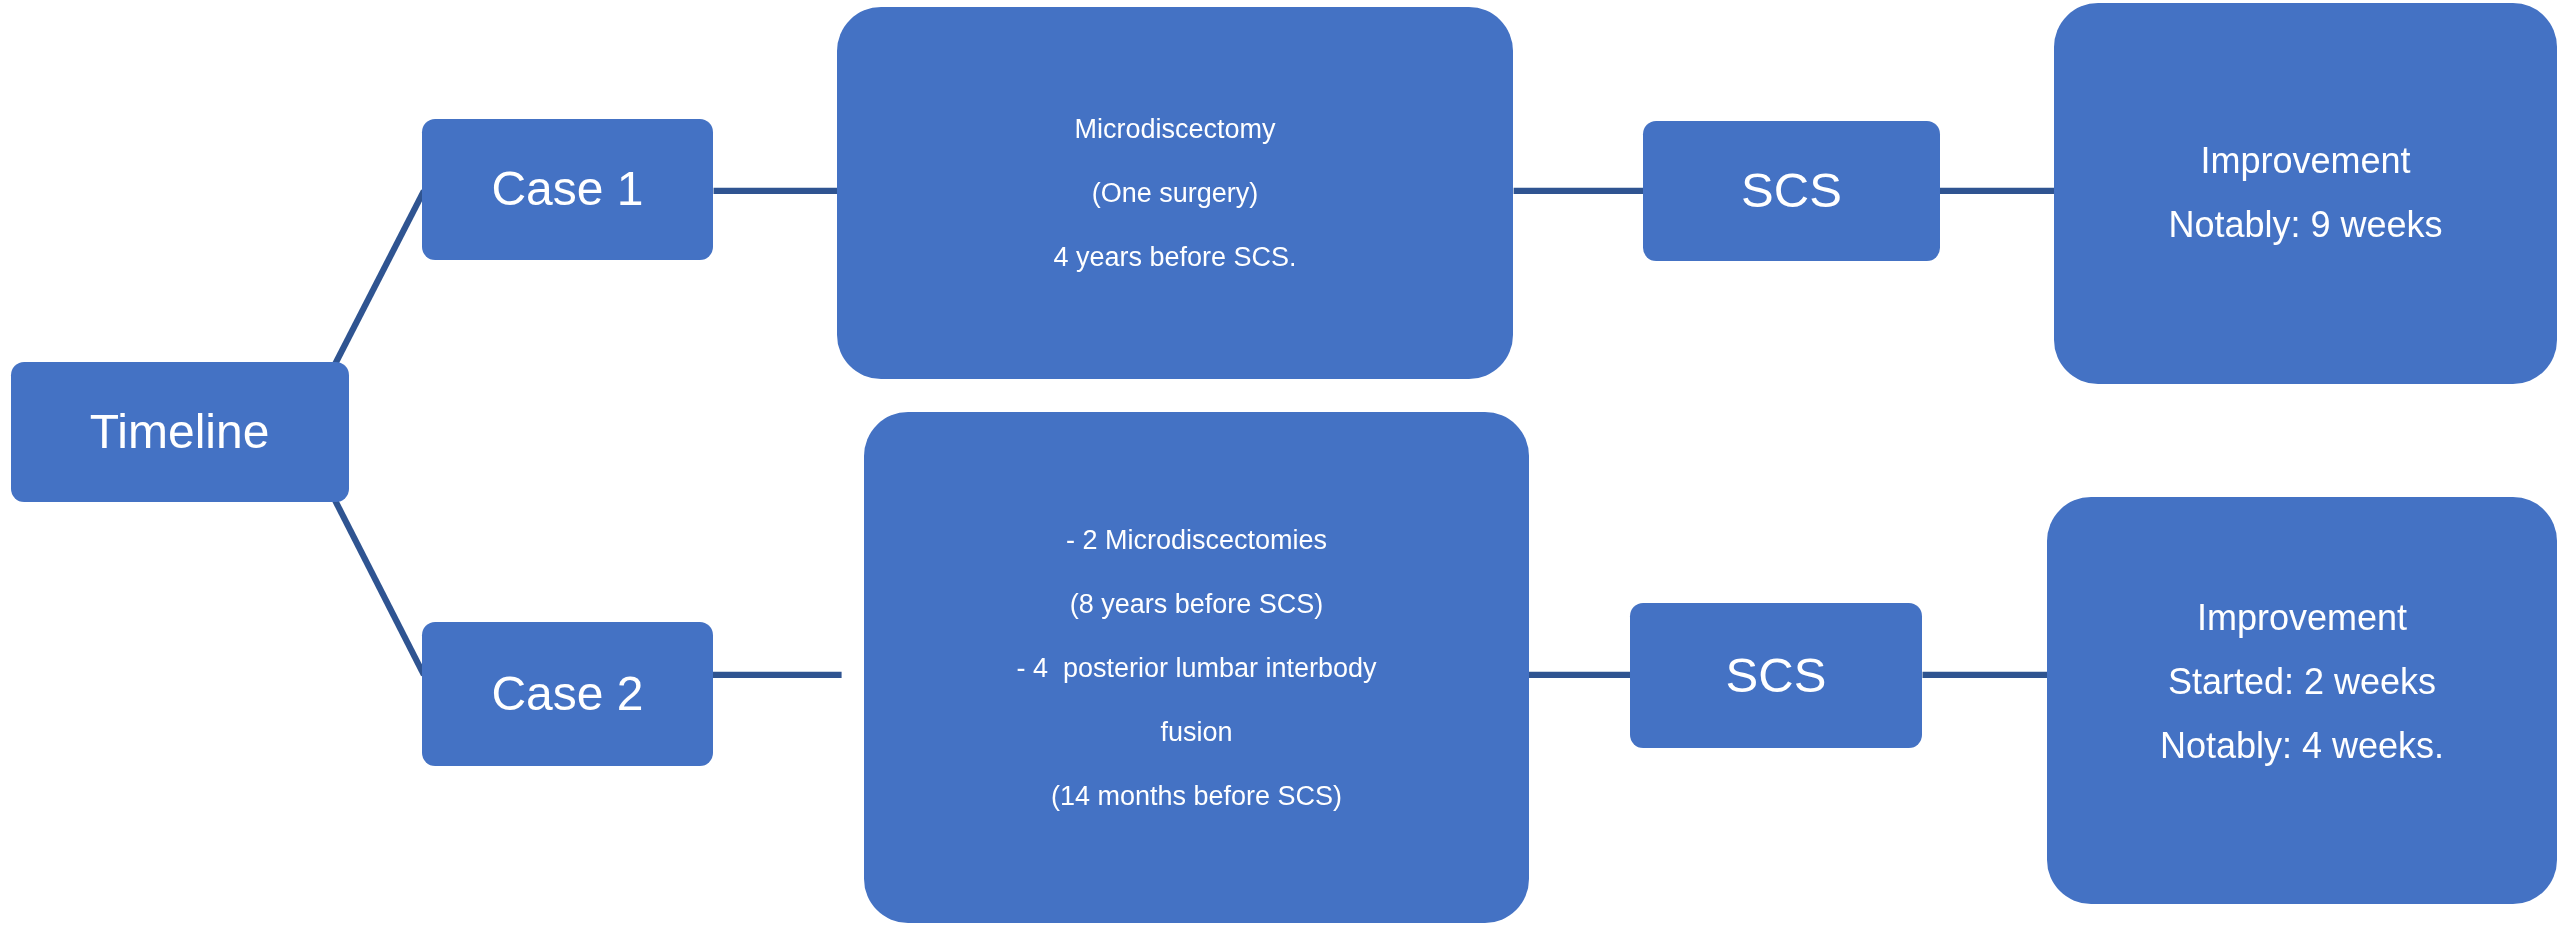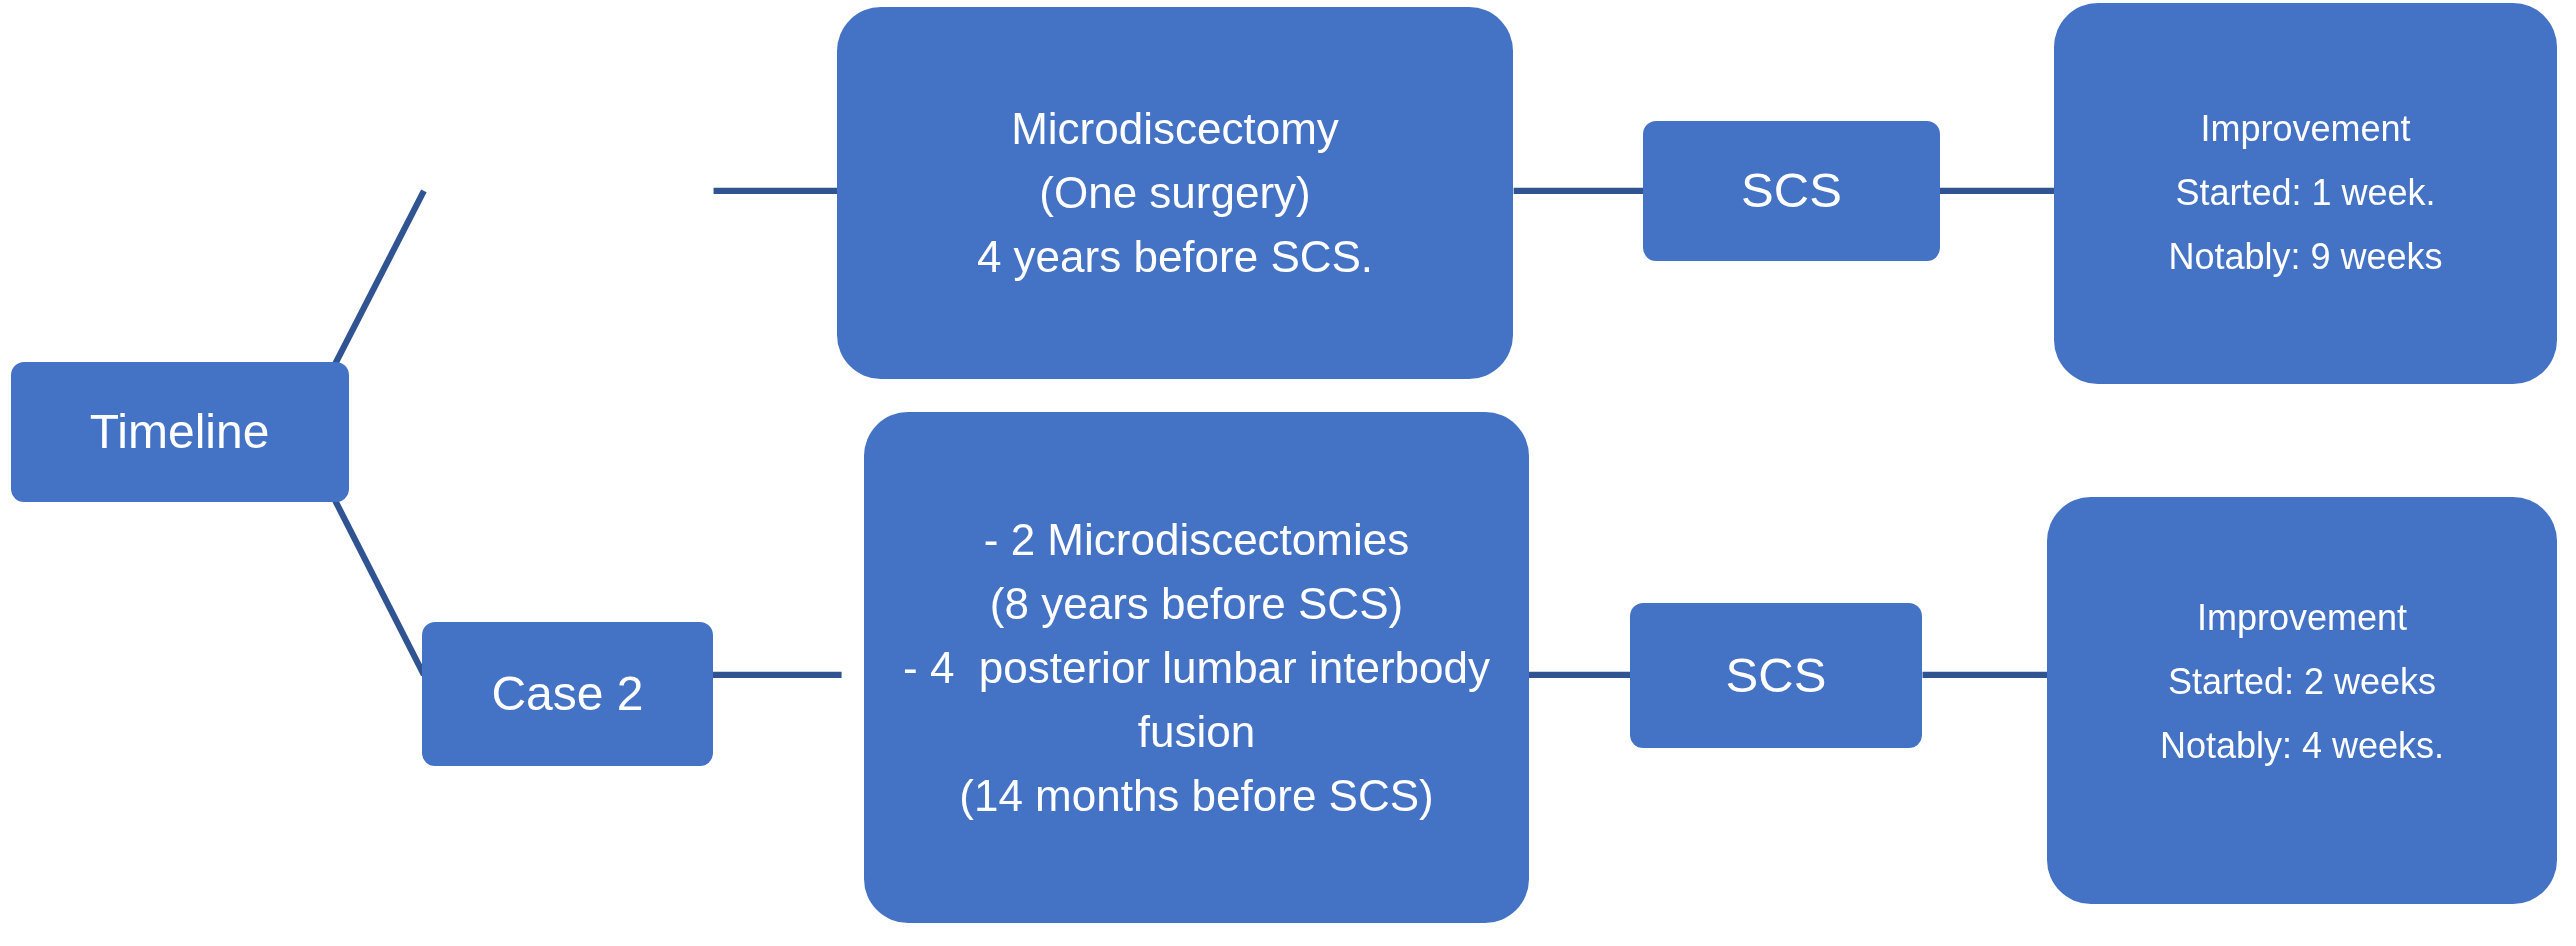--- a/index.html
+++ b/index.html
@@ -44,21 +44,21 @@
   }
   .node--small { border-radius: 13.2px; }
   .node--large { border-radius: 44px; }
   .node-label {
     font-size: 48px;
     line-height: 1.1;
     white-space: pre-wrap;
   }
   .node-label--scs { font-size: 49px; }
   .tline {
-    font-size: 44px;
+    font-size: 27px;
     line-height: 64px;
     white-space: pre-wrap;
   }
   .node--outcome .tline { font-size: 36px; }
   .shift-up { padding-bottom: 37px; }
 
   
   #timeline      { left: 10.6px;   top: 362px; width: 338px; height: 140px; }
   #case1         { left: 422px;  top: 119px; width: 291px; height: 141px; }
   #case1-history { left: 837px;  top: 7px;   width: 676px; height: 372px; }
@@ -82,34 +82,36 @@
     <line x1="2196" y1="216" x2="2328" y2="216"></line>
     <line x1="807" y1="764" x2="953" y2="764"></line>
     <line x1="1704" y1="764" x2="1848" y2="764"></line>
     <line x1="2177" y1="764" x2="2320" y2="764"></line>
   </svg>
 
   <div class="node node--small" id="timeline">
     <div class="node-label">Timeline</div>
   </div>
 
+  <div class="node node--small" id="case1">
+    <div class="node-label">Case 1</div>
+  </div>
 
   <div class="node node--large" id="case1-history">
     <div class="tline">Microdiscectomy</div>
     <div class="tline">(One surgery)</div>
     <div class="tline">4 years before SCS.</div>
   </div>
 
   <div class="node node--small" id="case1-scs">
     <div class="node-label node-label--scs">SCS</div>
   </div>
 
   <div class="node node--large node--outcome" id="case1-outcome">
     <div class="tline">Improvement</div>
-    <div class="tline">Started: 1 week.</div>
     <div class="tline">Notably: 9 weeks</div>
   </div>
 
   <div class="node node--small" id="case2">
     <div class="node-label">Case 2</div>
   </div>
 
   <div class="node node--large" id="case2-history">
     <div class="tline">- 2 Microdiscectomies</div>
     <div class="tline">(8 years before SCS)</div>

